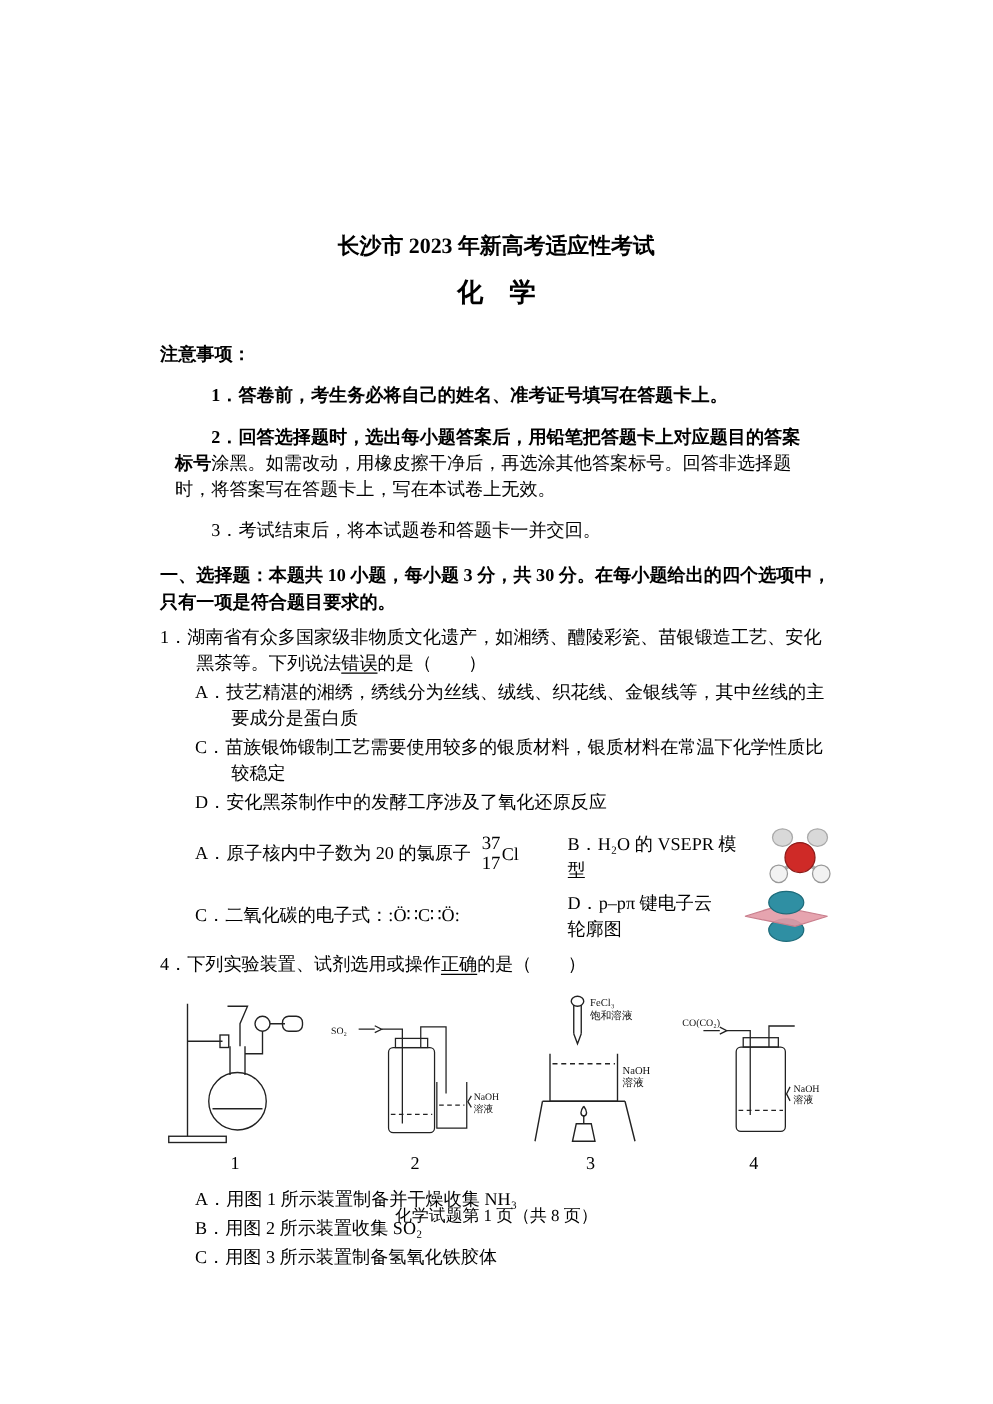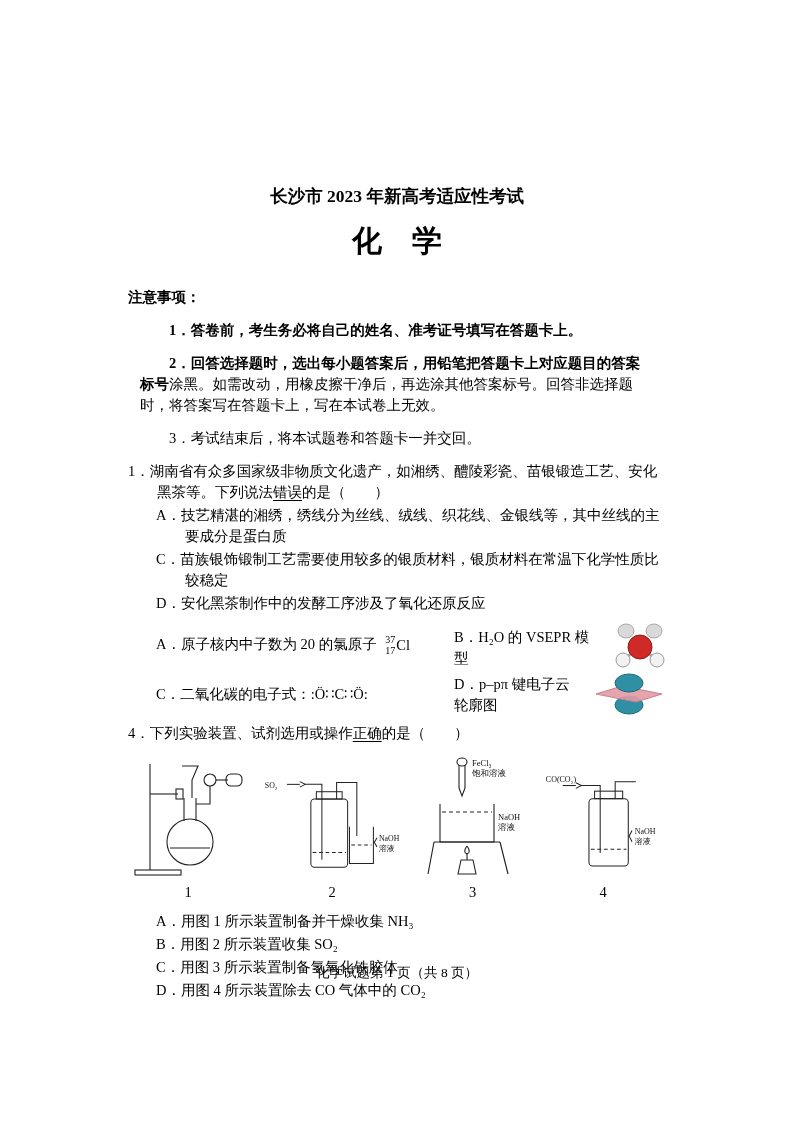--- a/index.html
+++ b/index.html
@@ -7,36 +7,36 @@
     width: 794px; height: 1012px; margin: 0 auto; position: relative;
     background: #ffffff; color: #000;
     font-family: "Liberation Serif", "DejaVu Serif", serif;
     overflow: hidden;
   }
   .content {
     position: absolute; left: 128px; top: 184px; width: 538px;
     font-size: 14.5px; line-height: 1.45;
   }
   .title { text-align: center; font-size: 17.5px; font-weight: bold; margin: 0; }
-  .subject { text-align: center; font-size: 30px; font-weight: bold; margin: 10px 0 0 0; }
+  .subject { text-align: center; font-size: 21px; font-weight: bold; margin: 10px 0 0 0; }
   .notice { margin-top: 24px; }
   .notice-heading { font-weight: bold; margin: 0; }
   .notice-item { margin: 12px; text-indent: 29px; }
   .bold { font-weight: bold; }
   .section-heading { font-weight: bold; margin: 15px 0 0 0; }
   .question { margin-top: 7px; }
   .stem { margin: 0; padding-left: 29px; text-indent: -29px; }
   .emph { text-decoration: underline; text-underline-offset: 3px; }
   .option { margin: 2px 0 0 0; padding-left: 57px; text-indent: -29px; }
   .opt-row { display: flex; align-items: center; padding-left: 28px; margin-top: 3px; min-height: 30px; gap: 26px; }
   .opt-cell-left { width: 272px; flex: none; }
   .opt-cell-right { flex: 1; display: flex; align-items: flex-end; }
   .inline-img { margin-left: 12px; flex: none; }
   .isotope { display: inline-flex; align-items: center; vertical-align: middle; margin-left: 5px; }
-  .iso-stack { display: inline-flex; flex-direction: column; align-items: flex-end; font-size: 10px; line-height: 1.05; margin-right: 1px; }
+  .iso-stack { display: inline-flex; flex-direction: column; align-items: flex-end; font-size: 15px; line-height: 1.05; margin-right: 1px; }
   .figures { display: flex; justify-content: space-between; align-items: flex-end; margin-top: 10px; padding: 0 4px; }
   .figure { text-align: center; }
   .fig-num { font-size: 14.5px; margin-top: 3px; }
   .apparatus { display: block; margin: 0 auto; }
   .svg-label { font-size: 8.5px; fill: #111; font-family: "Liberation Serif", "DejaVu Serif", serif; }
   .q3-options { margin-top: 8px; }
   .footer {
     position: absolute; left: 0; right: 0; top: 964px;
     text-align: center; font-size: 13.5px;
   }
@@ -50,20 +50,21 @@
     <p class="title">长沙市 2023 年新高考适应性考试</p>
     <p class="subject">化　学</p>
 
     <div class="notice">
       <p class="notice-heading">注意事项：</p>
       <p class="notice-item bold">1．答卷前，考生务必将自己的姓名、准考证号填写在答题卡上。</p>
       <p class="notice-item"><span class="bold">2．回答选择题时，选出每小题答案后，用铅笔把答题卡上对应题目的答案标号</span><span>涂黑。如需改动，用橡皮擦干净后，再选涂其他答案标号。回答非选择题时，将答案写在答题卡上，写在本试卷上无效。</span></p>
       <p class="notice-item">3．考试结束后，将本试题卷和答题卡一并交回。</p>
     </div>
 
+    <p class="section-heading">一、选择题：本题共 10 小题，每小题 3 分，共 30 分。在每小题给出的四个选项中，只有一项是符合题目要求的。</p>
 
     <div class="question">
       <p class="stem"><span>1．湖南省有众多国家级非物质文化遗产，如湘绣、醴陵彩瓷、苗银锻造工艺、安化黑茶等。下列说法</span><span class="emph">错误</span><span>的是（　　）</span></p>
       <p class="option">A．技艺精湛的湘绣，绣线分为丝线、绒线、织花线、金银线等，其中丝线的主要成分是蛋白质</p>
       <p class="option">C．苗族银饰锻制工艺需要使用较多的银质材料，银质材料在常温下化学性质比较稳定</p>
       <p class="option">D．安化黑茶制作中的发酵工序涉及了氧化还原反应</p>
     </div>
 
     <div class="question">
 

